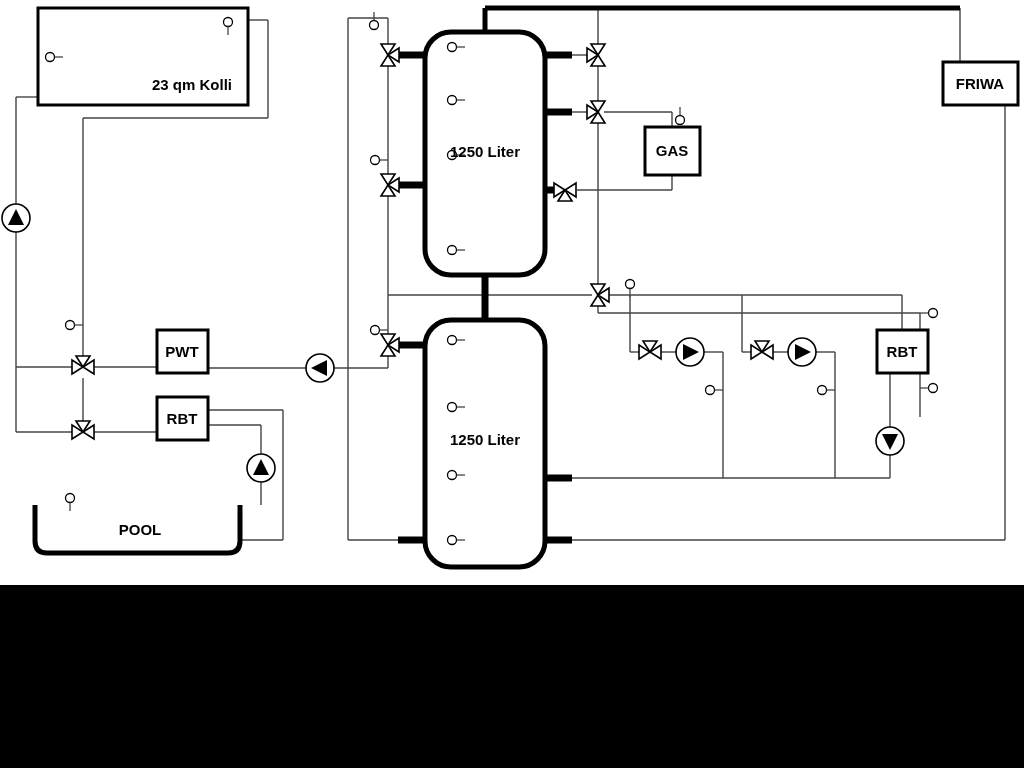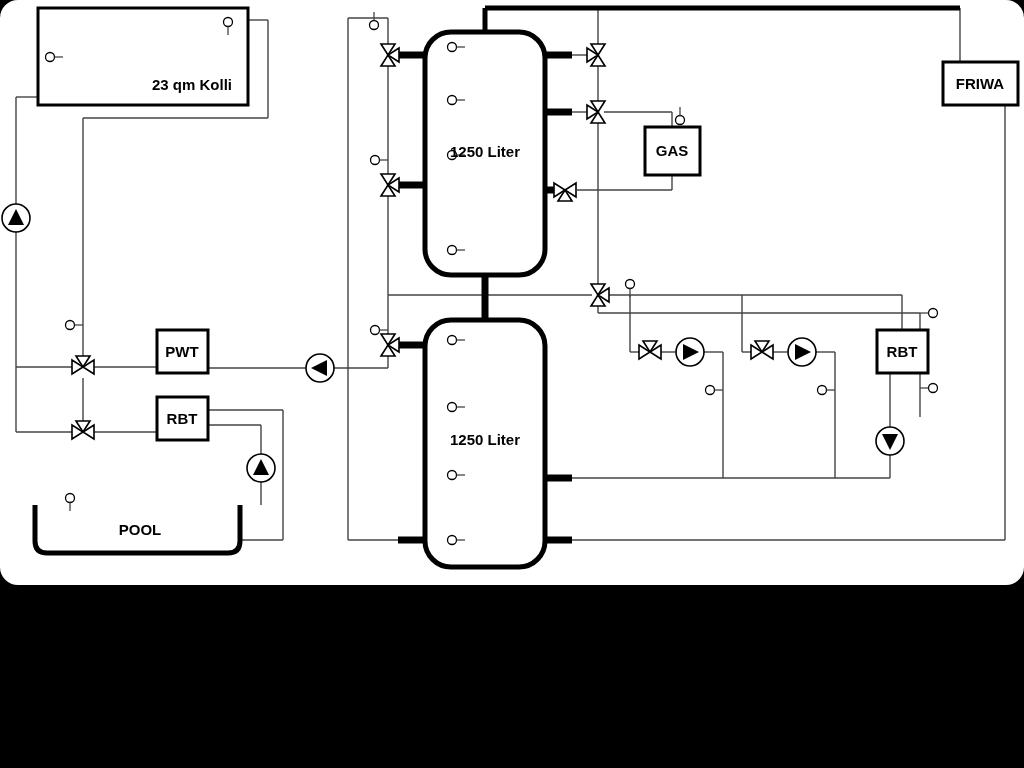--- a/index.html
+++ b/index.html
@@ -1,18 +1,18 @@
 <!DOCTYPE html>
 <html><head>
 <meta charset="utf-8">
 <style>
   html,body{margin:0;padding:0;}
   body{width:1024px;height:768px;background:#000;position:relative;
        font-family:"Liberation Sans","DejaVu Sans",sans-serif;}
-  .stage{position:absolute;top:0;left:0;width:1024px;height:585px;background:#fff;border-radius:18px;}
+  .stage{position:absolute;top:0;left:0;width:1024px;height:585px;background:#fff;}
   .footer-bar{position:absolute;top:585px;left:0;width:1024px;height:183px;background:#000;}
   svg{display:block;}
   .pipe{stroke:#444;stroke-width:1.4;fill:none;}
   .thick5{stroke:#000;stroke-width:5;fill:none;}
   .thick7{stroke:#000;stroke-width:7;fill:none;}
   .box{fill:#fff;stroke:#000;stroke-width:3;}
   .tank{fill:#fff;stroke:#000;stroke-width:5;}
   .valve{fill:#fff;stroke:#000;stroke-width:1.6;stroke-linejoin:miter;}
   .pump-c{fill:#fff;stroke:#000;stroke-width:1.6;}
   .pump-t{fill:#000;stroke:none;}

